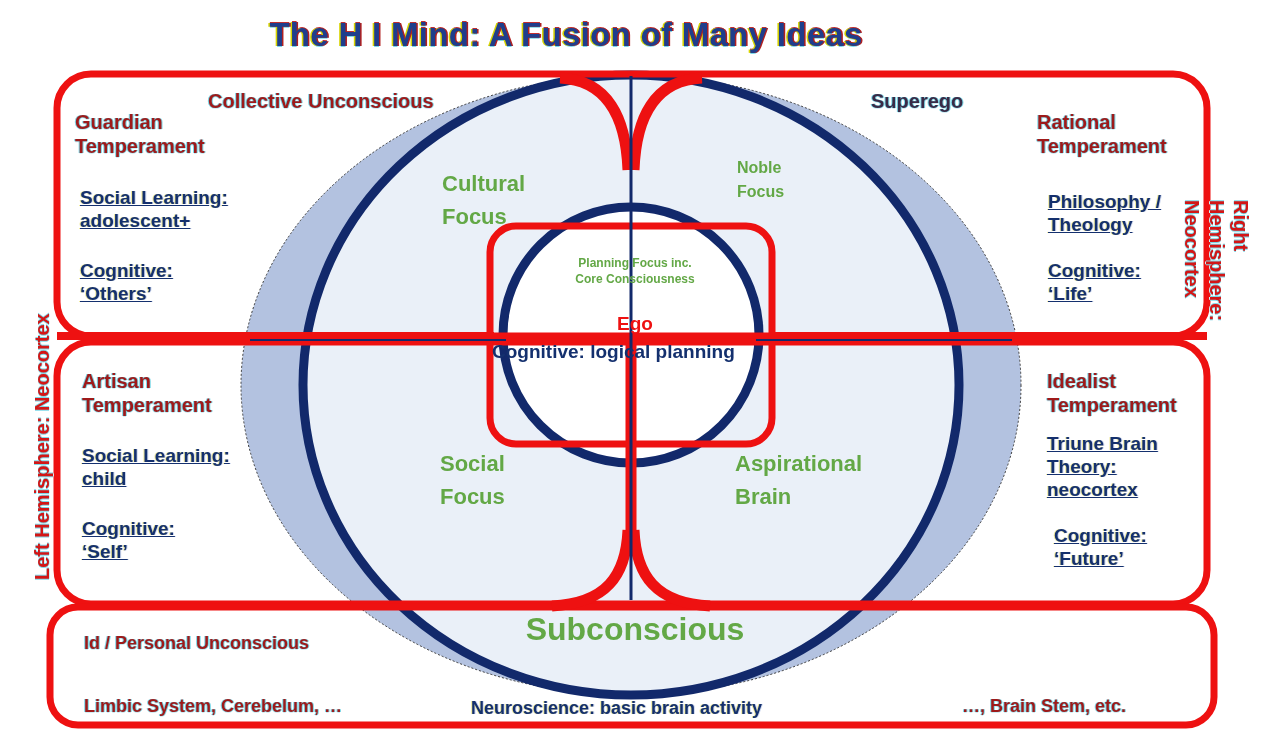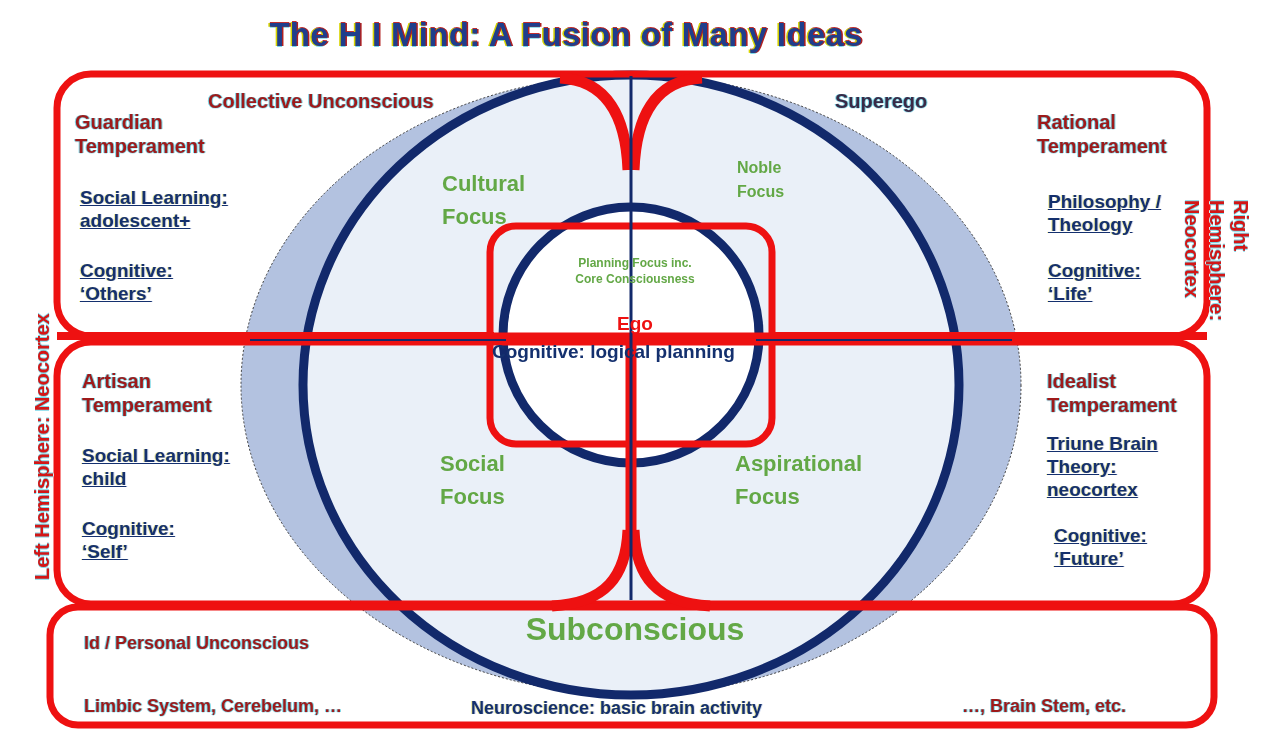--- a/index.html
+++ b/index.html
@@ -26,21 +26,21 @@
 
   
   #txt{position:absolute;left:0;top:0;width:1268px;height:736px;z-index:30;}
   .t{position:absolute;font-weight:bold;line-height:1.22;white-space:pre-line;}
 
   .navy   {color:#14306e;}
   .maroon {color:#9e1a1a;}
   .darkred{color:#b01818;}
   .red    {color:#ee1111;}
   .green  {color:#63a846;}
-  .inknavy{color:#11245e;}
+  .inknavy{color:#11245e;margin-left:36px;}
 
   .sh-cyan{text-shadow:1px 0 0 #7fd9e8,-1px 0 0 #7fd9e8,0 1px 0 #cfeef5;}
   .sh-yell{text-shadow:-1px 0 0 #efe89a,1px 0 0 #cfd9ef;}
 
   .vlabel{transform-origin:0 0;}
 
   .hdr{font-size:20px;}
   .body{font-size:19px;text-decoration:underline;}
   .small{font-size:18px;}
 </style>
@@ -122,21 +122,21 @@
     <div class="t navy body sh-yell" style="left:1054px;top:524px;">Cognitive:
 ‘Future’</div>
 
     <div class="t green hdr" style="left:442px;top:167px;font-size:22px;line-height:1.5;">Cultural
 Focus</div>
     <div class="t green hdr" style="left:737px;top:156px;font-size:16px;line-height:1.5;">Noble
 Focus</div>
     <div class="t green hdr" style="left:440px;top:447px;font-size:22px;line-height:1.5;text-align:center;">Social
 Focus</div>
     <div class="t green hdr" style="left:735px;top:447px;font-size:22px;line-height:1.5;">Aspirational
-Focus</div>
+Brain</div>
 
     <div class="t green" style="left:505px;top:255px;width:260px;text-align:center;font-size:12px;line-height:1.35;">Planning Focus inc.
 Core Consciousness</div>
     <div class="t red" style="left:505px;top:312px;width:260px;text-align:center;font-size:19px;">Ego</div>
     <div class="t navy" style="left:492px;top:340px;width:286px;font-size:19px;">Cognitive: logical planning</div>
 
     <div class="t green" style="left:460px;top:610px;width:350px;text-align:center;font-size:32px;">Subconscious</div>
 
     <div class="t maroon small sh-cyan" style="left:84px;top:633px;">Id / Personal Unconscious</div>
 

